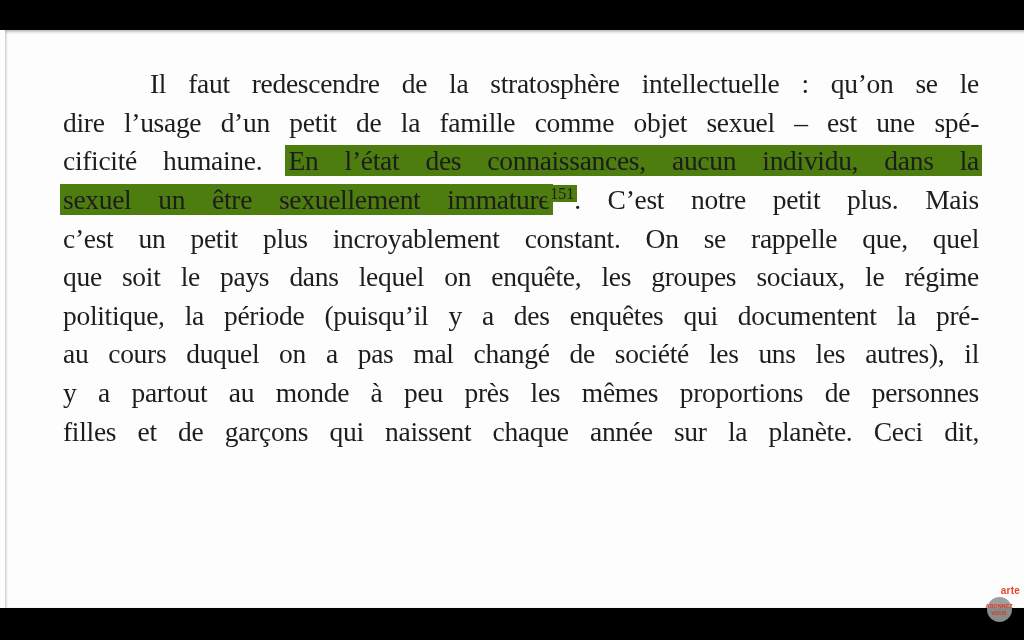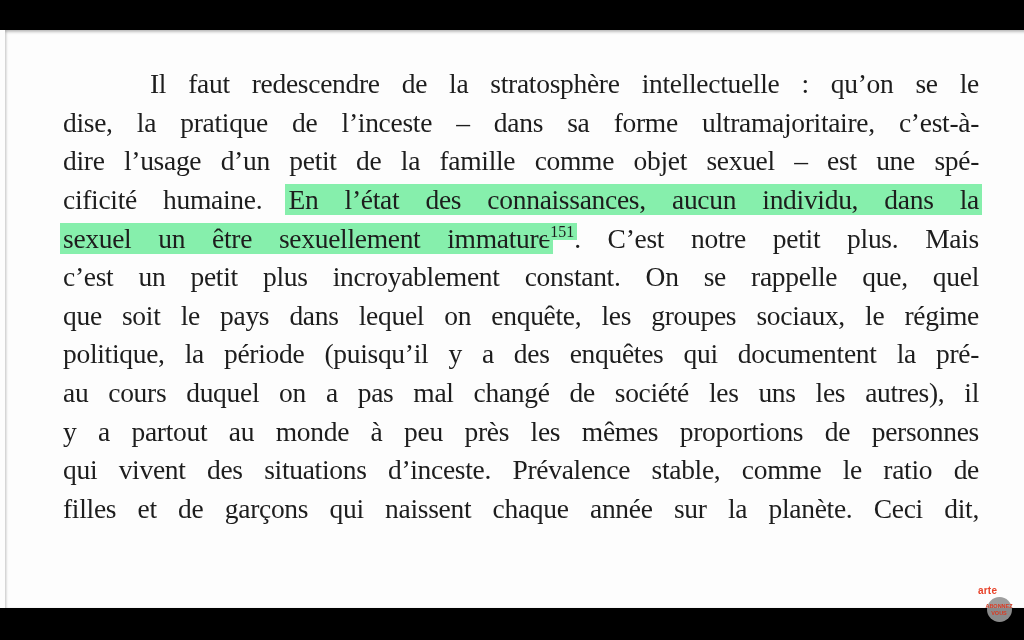--- a/index.html
+++ b/index.html
@@ -23,33 +23,33 @@
     word-spacing:0.5px;
   }
   .line{
     text-align:justify;
     text-align-last:justify;
     height:38.65px;
     white-space:normal;
   }
   .line.indent{text-indent:87px;}
   .hl{
-    background:#86efac;
+    background:#4d7c0f;
     padding:0 3px;margin:0 -3px;
   }
   .sup{
     font-size:0.58em;
     vertical-align:super;
     letter-spacing:0;
     line-height:0;
   }
   .watermark{
     position:absolute;left:978px;top:585px;width:42px;z-index:5;
     font-family:"Liberation Sans", sans-serif;
-    text-align:left;
+    text-align:right;
   }
   .watermark .brand{
     color:#e8432a;font-weight:bold;font-size:10px;line-height:11px;
     letter-spacing:0.2px;
   }
   .watermark .circle{
     width:25px;height:25px;border-radius:50%;
     background:rgba(150,150,150,0.92);
     margin:1px auto 0 auto;
     display:flex;flex-direction:column;align-items:center;justify-content:center;
@@ -59,30 +59,28 @@
   .watermark .circle .l2{font-size:5.5px;line-height:6.5px;}
 </style>
 </head>
 <body>
 
 <div class="bar top"></div>
 
 <div class="page">
   <div class="textblock">
       <div class="line indent"><span>Il faut redescendre de la stratosphère intellectuelle : qu’on se le</span></div>
-      <div class="line"><span>dise, la pratique de l’inceste – dans sa forme ultramajoritaire, c’est-à-</span></div>
       <div class="line"><span>dire l’usage d’un petit de la famille comme objet sexuel – est une spé-</span></div>
       <div class="line"><span>cificité humaine. </span><span class="hl">En l’état des connaissances, aucun individu, dans la</span></div>
       <div class="line"><span class="hl">sexuel un être sexuellement immature</span><span class="sup hl">151</span><span>. C’est notre petit plus. Mais</span></div>
       <div class="line"><span>c’est un petit plus incroyablement constant. On se rappelle que, quel</span></div>
       <div class="line"><span>que soit le pays dans lequel on enquête, les groupes sociaux, le régime</span></div>
       <div class="line"><span>politique, la période (puisqu’il y a des enquêtes qui documentent la pré-</span></div>
       <div class="line"><span>au cours duquel on a pas mal changé de société les uns les autres), il</span></div>
       <div class="line"><span>y a partout au monde à peu près les mêmes proportions de personnes</span></div>
-      <div class="line"><span>qui vivent des situations d’inceste. Prévalence stable, comme le ratio de</span></div>
       <div class="line"><span>filles et de garçons qui naissent chaque année sur la planète. Ceci dit,</span></div>
     </div>
 </div>
 
 <div class="bar bottom"></div>
 
 <div class="watermark">
   <div class="brand">arte</div>
   <div class="circle">
     <span class="l1">ABONNEZ</span>

